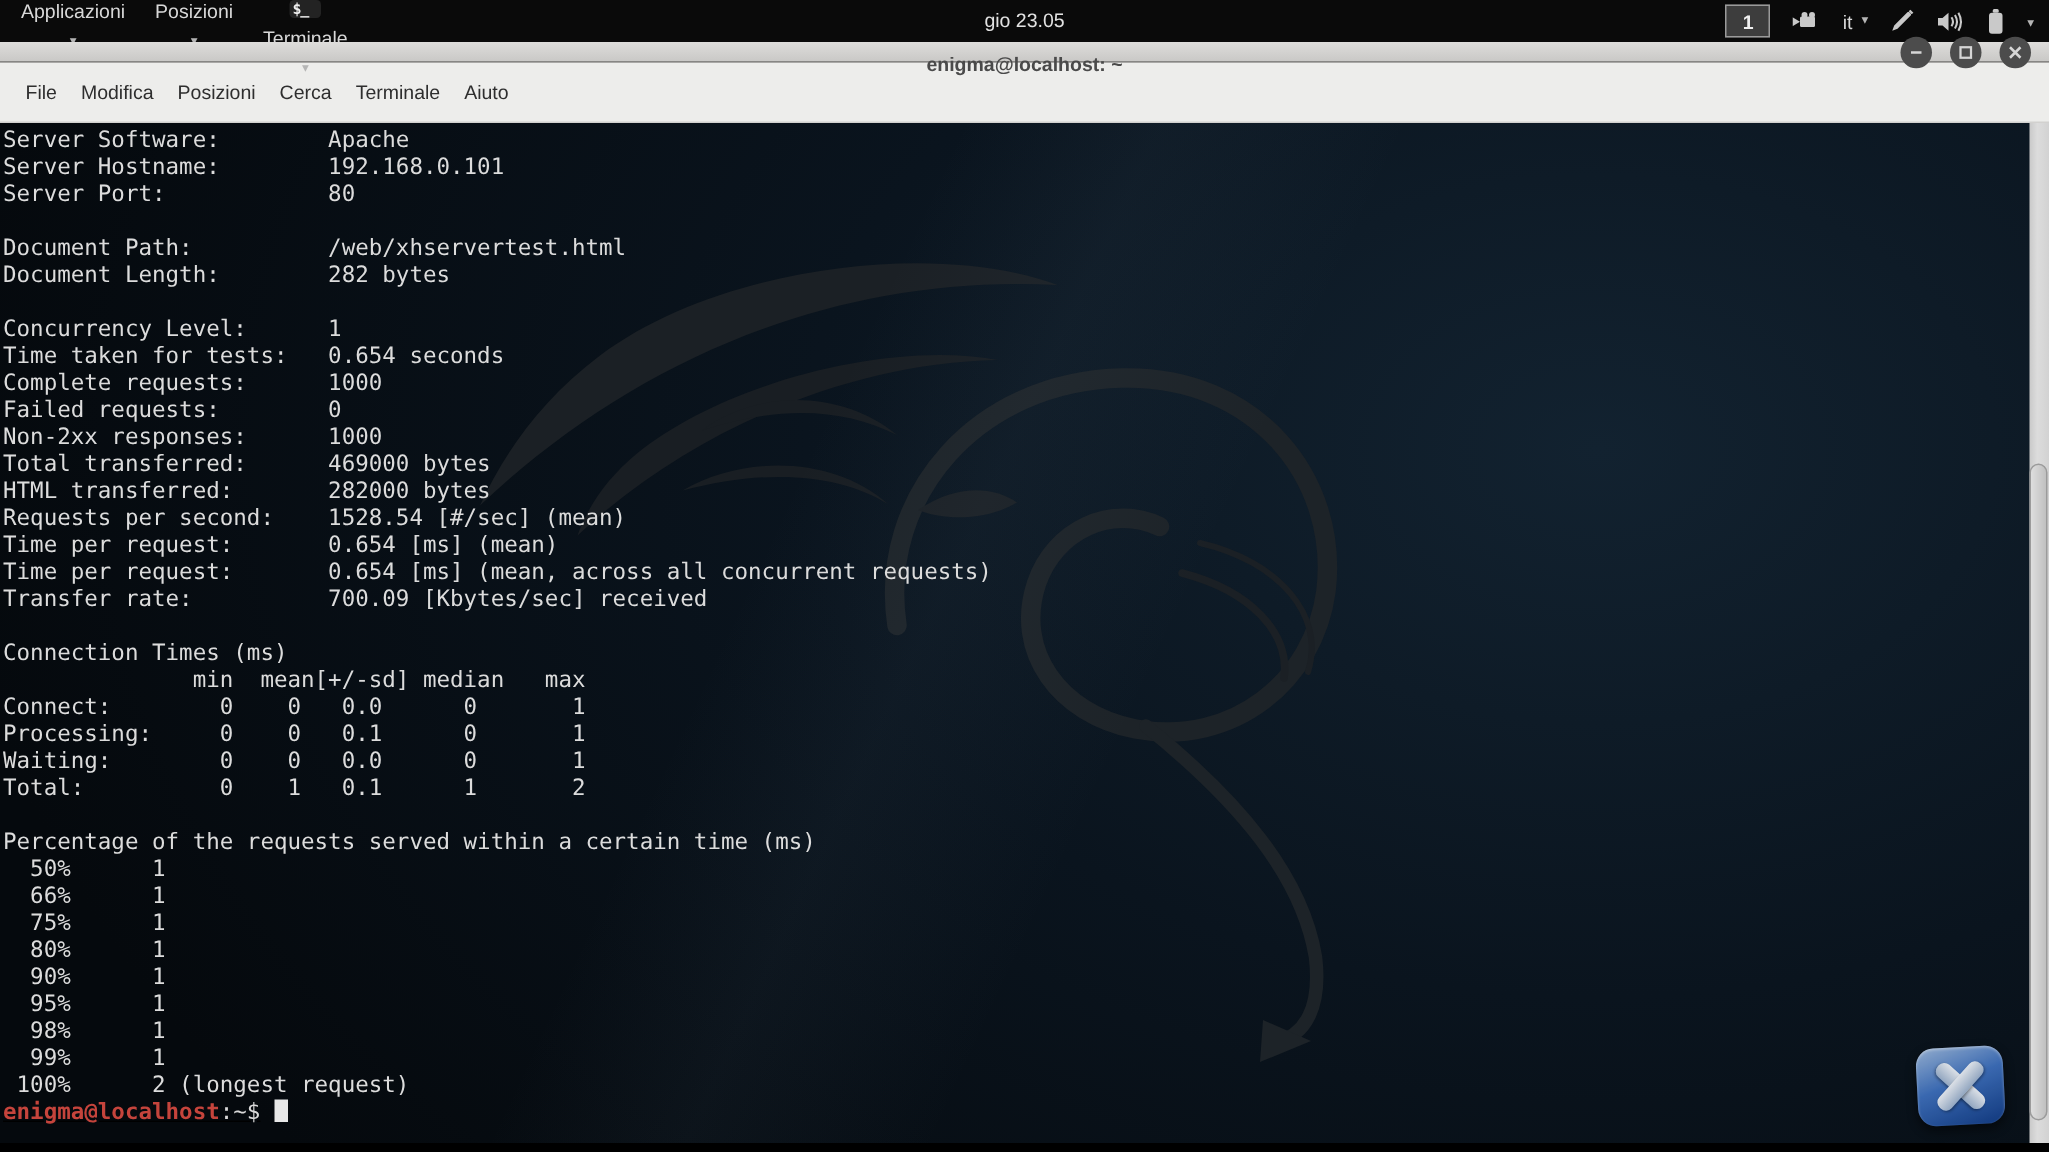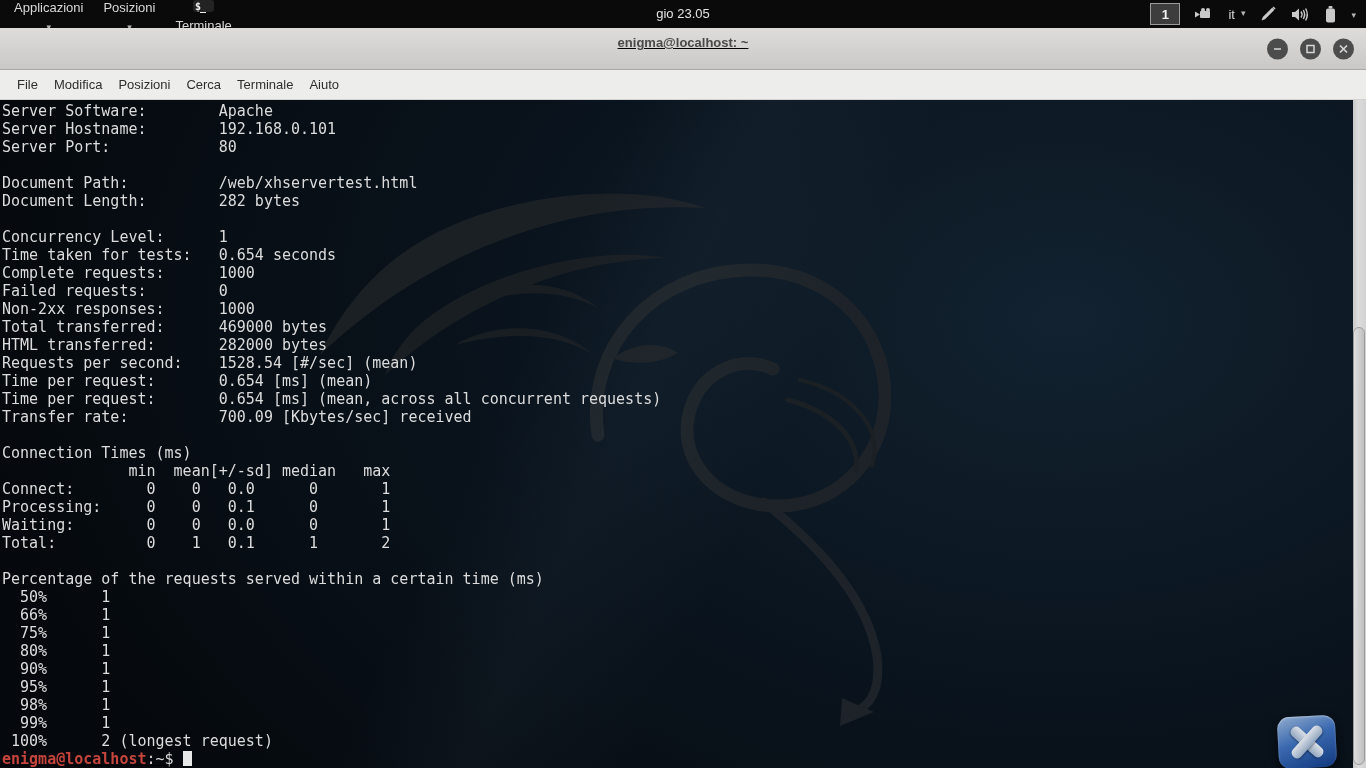--- a/index.html
+++ b/index.html
@@ -18,31 +18,31 @@
                 font-size:10px; font-weight:bold; padding:1px 0 0 2px; letter-spacing:-1px; }
   .tb-clock { position:absolute; left:0; right:0; text-align:center; top:0; line-height:28px;
               color:#e2e2e2; }
   .tb-right { margin-left:auto; display:flex; align-items:center; gap:15px; padding-right:10px; z-index:2; }
   .ws-box { width:30px; height:22px; border:1px solid #9a9a9a; background:#3d3d3d;
             display:flex; align-items:center; justify-content:center; color:#f0f0f0; font-weight:bold; }
   .tb-ico { display:flex; align-items:center; }
   .kbd-group { display:flex; align-items:flex-start; gap:6px; }
 
   
-  .titlebar { position:relative; height:42px;
+  .titlebar { position:relative; height:14px;
               background:linear-gradient(#dedddb,#c9c8c6);
-              border-bottom:1px solid #a9a8a6;text-decoration:underline; }
+              border-bottom:1px solid #a9a8a6; }
   .title { text-align:center; line-height:30px; color:#4a4a4a; font-size:13px; font-weight:bold; }
   .controls { position:absolute; right:12px; top:50%; transform:translateY(-50%);
               display:flex; gap:12px; }
   .wbtn { width:21px; height:21px; border-radius:50%; background:#4c4c4c;
           display:flex; align-items:center; justify-content:center; }
 
   
-  .menubar { height:30px; background:#ededeb; border-bottom:1px solid #d2d1cf;
+  .menubar { height:40px; background:#ededeb; border-bottom:1px solid #d2d1cf;
              display:flex; align-items:center; padding-left:9px; }
   .menu-item { padding:0 8px; color:#2e2e2e; font-size:13px; line-height:30px; }
 
   
   .term { position:relative; height:680px; overflow:hidden;
           background:
             radial-gradient(1100px 760px at 78% 32%, #122230 0%, #0a141e 48%, #05090d 100%);
   }
   .term .sheen { position:absolute; inset:0; pointer-events:none;
           background:linear-gradient(115deg, transparent 38%, rgba(120,150,175,0.05) 46%, transparent 56%); }

